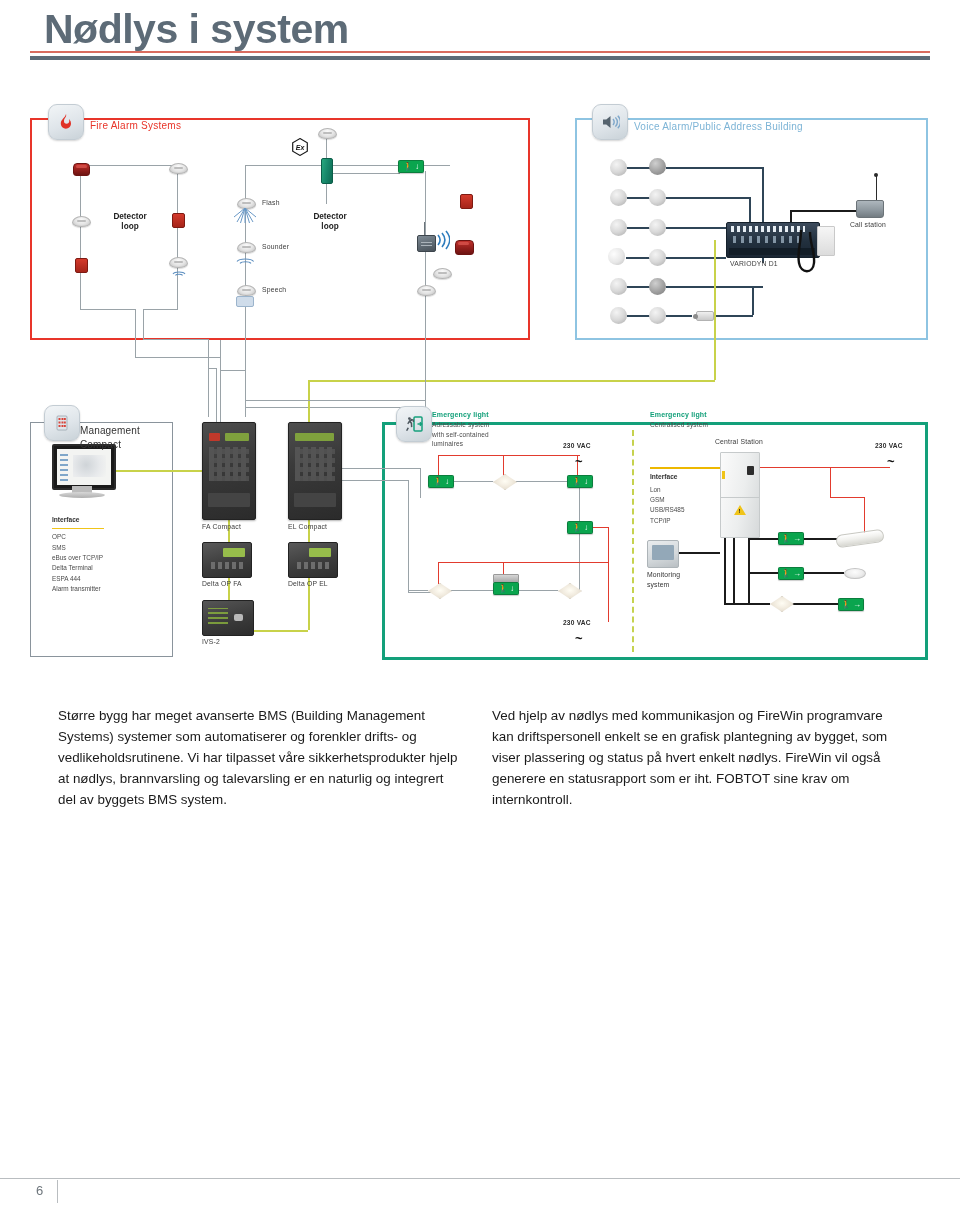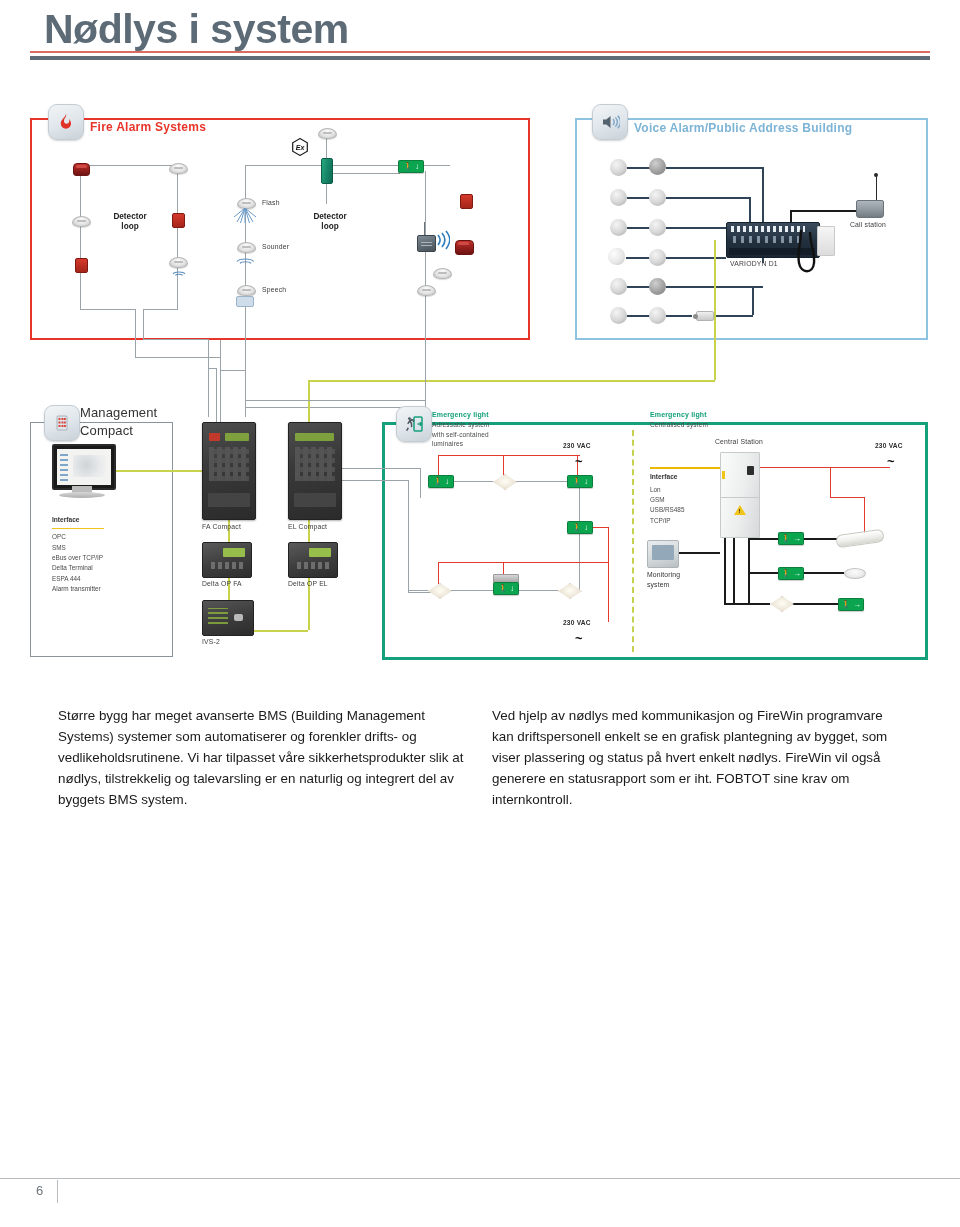--- a/index.html
+++ b/index.html
@@ -22,21 +22,21 @@
   .box-green{border:3px solid #13a07a;}
   .box-gray{border:1.5px solid #8a949c;}
 
   
   .badge{position:absolute;width:34px;height:34px;border-radius:9px;
     background:linear-gradient(160deg,#f2f5f7 0%,#dfe5ea 55%,#c9d2d8 100%);
     border:1px solid #c3ccd3;box-shadow:0 1px 2px rgba(0,0,0,.18);
     display:flex;align-items:center;justify-content:center;z-index:6;}
   .badge svg{display:block;}
 
-  .boxlabel{position:absolute;font-size:12px;font-weight:bold;letter-spacing:.25px;z-index:6;}
+  .boxlabel{position:absolute;font-size:10px;font-weight:normal;letter-spacing:.25px;z-index:6;}
   .lbl-red{color:#e8352a;}
   .lbl-blue{color:#7db4d6;}
   .lbl-green{color:#13a07a;}
 
   .cap{position:absolute;font-size:6.5px;color:#4a4a4a;line-height:1.45;z-index:5;letter-spacing:.15px;}
   .cap-bold{font-weight:bold;font-size:7px;}
   .cap-dark{color:#333;}
   .loop-label{position:absolute;font-size:8.2px;font-weight:bold;color:#1d1d1d;line-height:1.25;z-index:5;text-align:center;}
 
   
@@ -401,21 +401,21 @@
           <rect x="11" y="4" width="1.8" height="2"></rect>
           <rect x="5.5" y="7.5" width="2" height="2"></rect>
           <rect x="8.5" y="7.5" width="2" height="2"></rect>
           <rect x="11" y="7.5" width="1.8" height="2"></rect>
           <rect x="5.5" y="11" width="2" height="2"></rect>
           <rect x="8.5" y="11" width="2" height="2"></rect>
           <rect x="11" y="11" width="1.8" height="2"></rect>
         </g>
       </svg>
   </div>
-  <div class="cap cap-dark" style="left:50px;top:304px;font-size:13px;line-height:1.4;">
+  <div class="cap cap-dark" style="left:50px;top:324px;font-size:10px;line-height:1.4;">
     <span>Management</span><br>
     <span>Compact</span>
   </div>
 
   <div class="dev monitor" style="left:22px;top:344px;">
     <div class="scr">
         <i></i>
       </div>
       <div class="stand"></div>
       <div class="base"></div>
@@ -605,21 +605,21 @@
   </div>
   <div class="w wk hr15" style="left:762px;top:503px;width:46px;"></div>
   <div class="w wk vr15" style="left:718px;top:438px;height:65px;"></div>
   <div class="w wk hr15" style="left:694px;top:503px;width:46px;"></div>
   <div class="w wk vr15" style="left:694px;top:438px;height:65px;"></div>
   <div class="w wk vr15" style="left:703px;top:436px;height:67px;"></div>
 
 </div>
 
 <div class="col" id="col-left">
-  <p>Større bygg har meget avanserte BMS (Building Management Systems) systemer som automatiserer og forenkler drifts- og vedlikeholdsrutinene. Vi har tilpasset våre sikkerhetsprodukter slik at nødlys, tilstrekkelig og talevarsling er en naturlig og integrert del av byggets BMS system.</p>
+  <p>Større bygg har meget avanserte BMS (Building Management Systems) systemer som automatiserer og forenkler drifts- og vedlikeholdsrutinene. Vi har tilpasset våre sikkerhetsprodukter hjelp at nødlys, brannvarsling og talevarsling er en naturlig og integrert del av byggets BMS system.</p>
 </div>
 <div class="col" id="col-right">
   <p>Ved hjelp av nødlys med kommunikasjon og FireWin programvare kan driftspersonell enkelt se en grafisk plantegning av bygget, som viser plassering og status på hvert enkelt nødlys. FireWin vil også generere en statusrapport som er iht. FOBTOT sine krav om internkontroll.</p>
 </div>
 
 <div id="footer-rule"></div>
 <div id="footer-sep"></div>
 <div id="page-number">6</div>
 
 </body></html>

